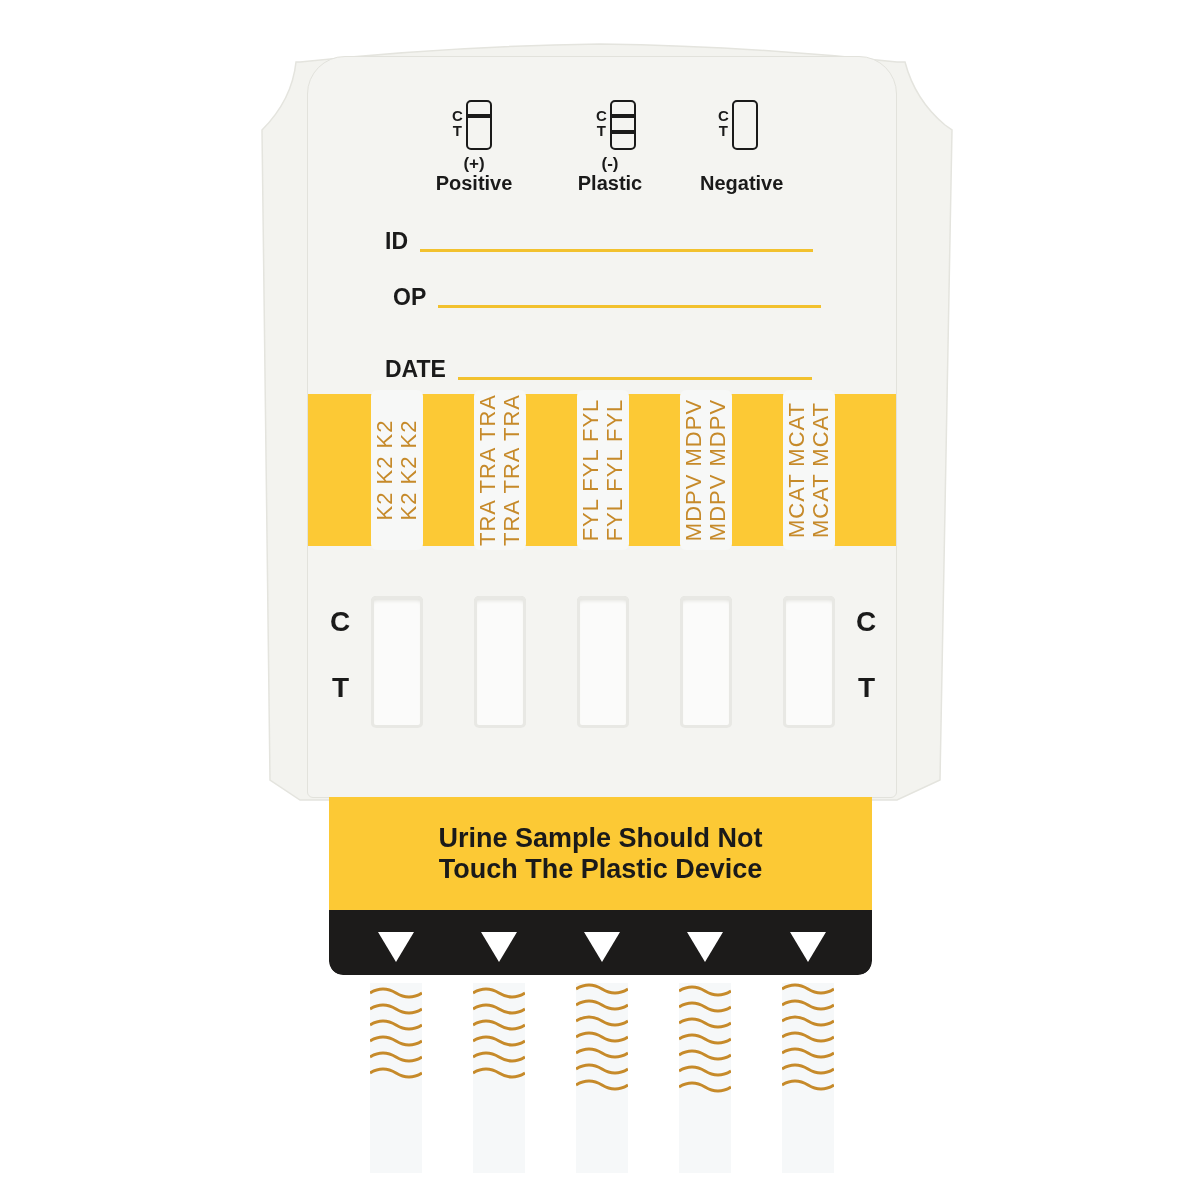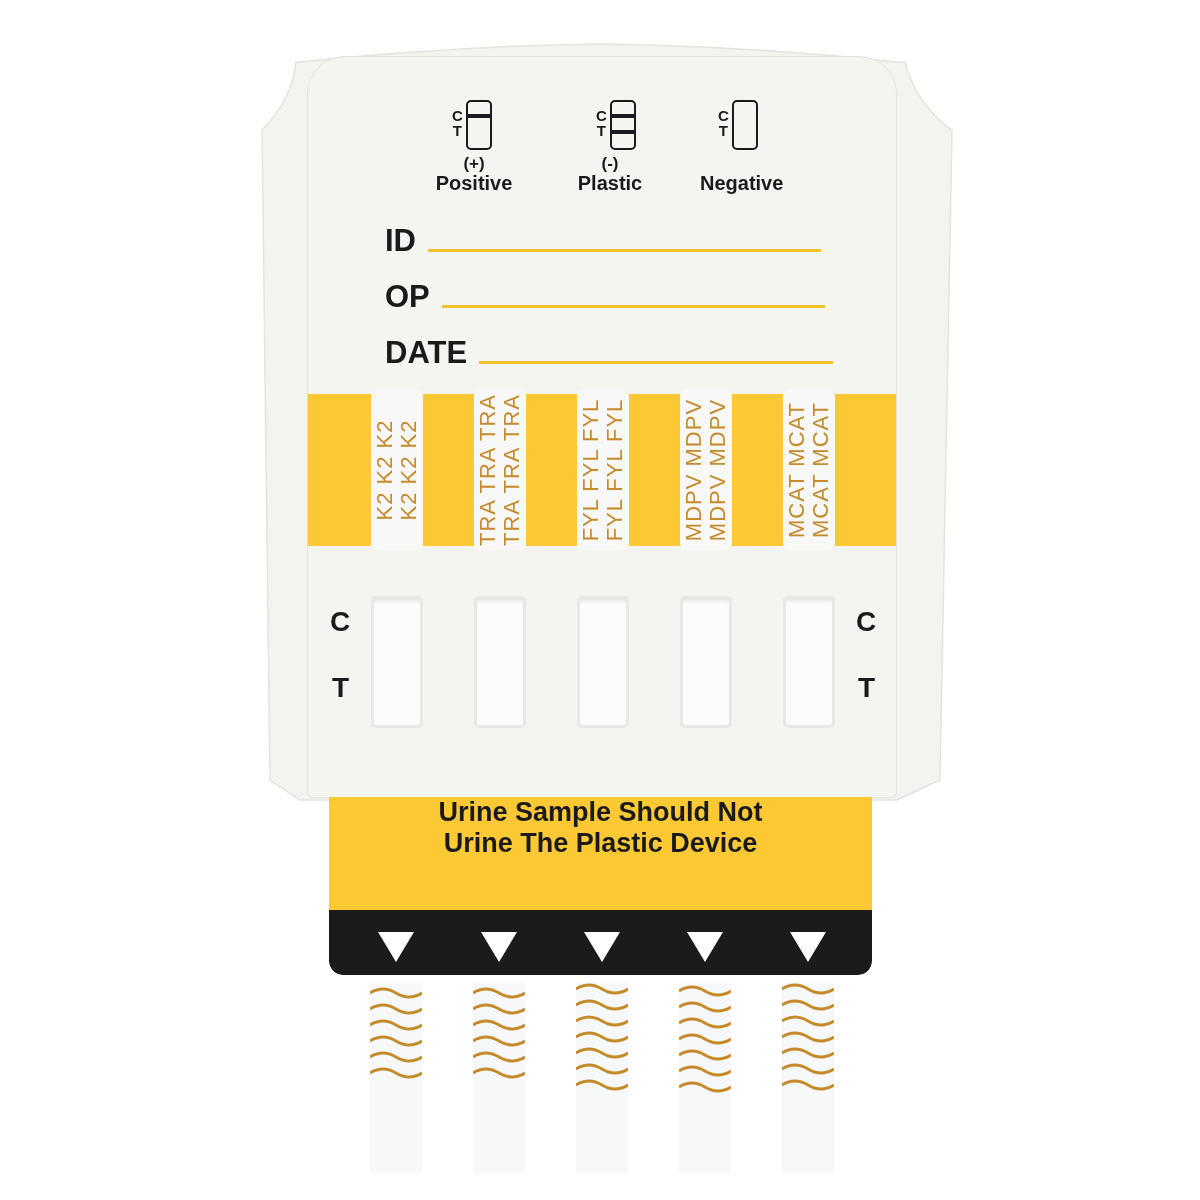--- a/index.html
+++ b/index.html
@@ -23,21 +23,21 @@
     .legend-icon .box {
       position: absolute; left: 22px; top: 0; width: 26px; height: 50px;
       border: 2.5px solid #1a1a1a; border-radius: 5px;
     }
     .legend-icon .band { position: absolute; left: 0; right: 0; height: 4px; background: #1a1a1a; }
     .legend-sign { font-weight: bold; font-size: 17px; line-height: 17px; }
     .legend-label { font-weight: bold; font-size: 20px; line-height: 22px; }
 
     
     .field { position: absolute; left: 385px; display: flex; align-items: flex-end; }
-    .field-label { font-weight: bold; font-size: 31px; color: #1a1a1a; line-height: 26px; }
+    .field-label { font-weight: bold; font-size: 23px; color: #1a1a1a; line-height: 26px; }
     .field-line { height: 3px; background: #f2c12e; margin-left: 12px; margin-bottom: 2px; }
 
     
     .yellow-band { position: absolute; left: 308px; top: 394px; width: 588px; height: 152px; background: #fcc935; }
     .strip-top {
       position: absolute; top: 390px; width: 52px; height: 160px; background: #f7f8f7;
       border-radius: 6px; overflow: hidden;
     }
     .strip-text {
       position: absolute; left: 50%; top: 50%;
@@ -53,21 +53,21 @@
     }
     .ct-letter { position: absolute; font-weight: bold; font-size: 28px; color: #1a1a1a; }
 
     
     .warning {
       position: absolute; left: 329px; top: 797px; width: 543px; height: 178px;
       border-radius: 0 0 14px 14px; overflow: hidden; background: #ffffff;
     }
     .warning-yellow {
       position: absolute; left: 0; top: 0; width: 100%; height: 113px; background: #fcc935;
-      display: flex; flex-direction: column; justify-content: flex-start; align-items: center;
+      display: flex; flex-direction: column; justify-content: center; align-items: center;
       color: #1a1a1a; font-weight: bold; font-size: 27px; line-height: 31px; text-align: center;
     }
     .warning-black {
       position: absolute; left: 0; top: 113px; width: 100%; height: 65px; background: #1c1b1a;
       border-radius: 0 0 14px 14px;
     }
     .arrow {
       position: absolute; top: 22px; width: 0; height: 0;
       border-left: 18px solid transparent; border-right: 18px solid transparent;
       border-top: 30px solid #ffffff;
@@ -127,25 +127,25 @@
       <div class="box"></div>
     </div>
     <div class="legend-sign" style="height:17px;"></div>
     <div class="legend-label">Negative</div>
   </div>
 
   <div class="field" style="top:228px;">
     <span class="field-label">ID</span>
     <span class="field-line" style="width:393px;"></span>
   </div>
-  <div class="field" style="top:284px;">
+  <div class="field" style="top:284px;margin-left:8px;">
     <span class="field-label">OP</span>
     <span class="field-line" style="width:383px;"></span>
   </div>
-  <div class="field" style="top:340px;">
+  <div class="field" style="top:356px;">
     <span class="field-label">DATE</span>
     <span class="field-line" style="width:354px;"></span>
   </div>
 
   <div class="yellow-band"></div>
 
   <div class="strip-top" style="left:371px;">
     <div class="strip-text">
         <div>K2  K2  K2</div>
         <div>K2  K2  K2</div>
@@ -183,21 +183,21 @@
 
   <div class="window" style="left:371px;"></div>
   <div class="window" style="left:474px;"></div>
   <div class="window" style="left:577px;"></div>
   <div class="window" style="left:680px;"></div>
   <div class="window" style="left:783px;"></div>
 
   <div class="warning">
     <div class="warning-yellow">
       <div>Urine Sample Should Not</div>
-      <div>Urine The Plastic Device</div>
+      <div>Touch The Plastic Device</div>
     </div>
     <div class="warning-black">
       <div class="arrow" style="left:49px;"></div>
       <div class="arrow" style="left:152px;"></div>
       <div class="arrow" style="left:255px;"></div>
       <div class="arrow" style="left:358px;"></div>
       <div class="arrow" style="left:461px;"></div>
     </div>
   </div>
 

